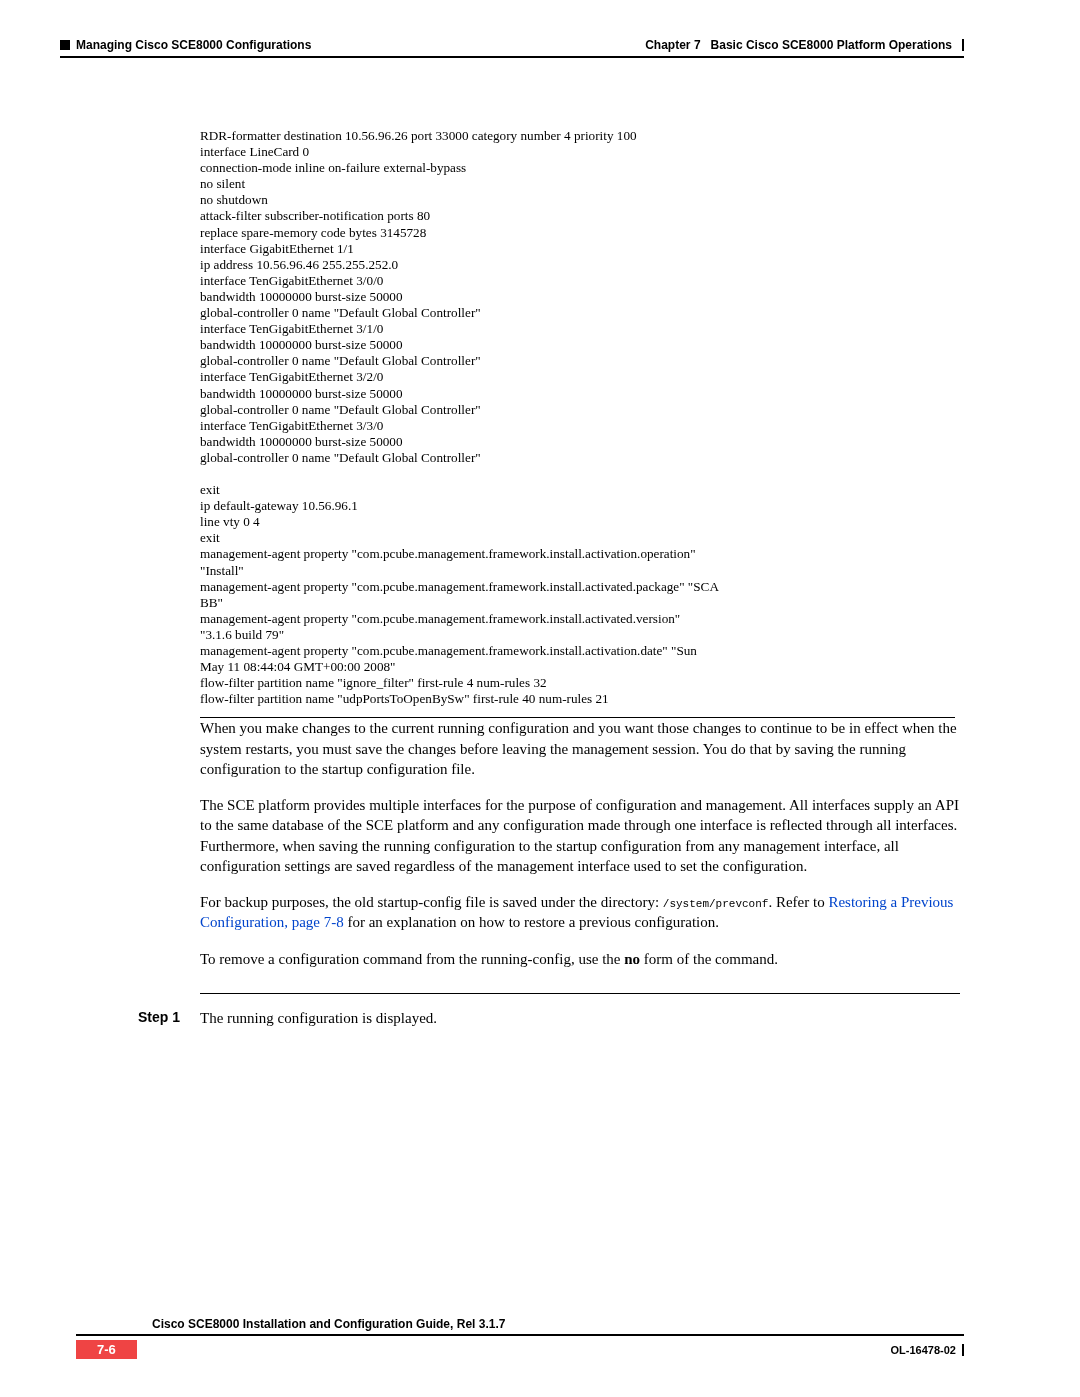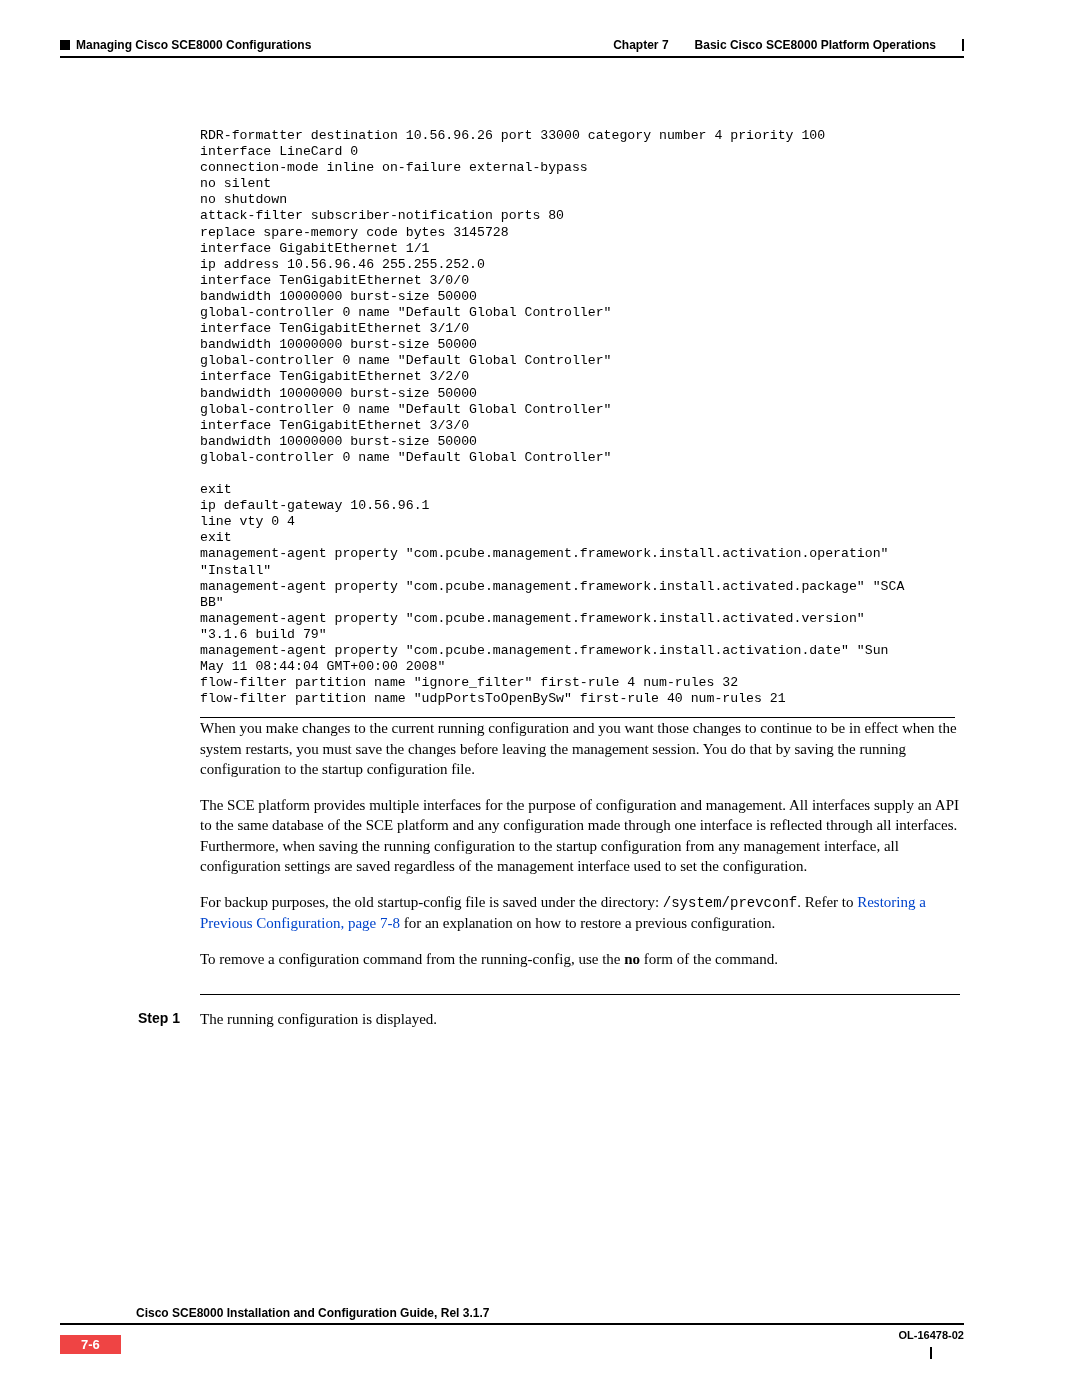--- a/index.html
+++ b/index.html
@@ -27,39 +27,39 @@
     margin-bottom: 4px;
   }
   .header-left {
     display: flex;
     align-items: center;
     gap: 6px;
   }
   .header-right {
     display: flex;
     align-items: center;
-    gap: 26px;
+    gap: 10px;
   }
   .header-square {
     width: 10px;
     height: 10px;
     background: #000;
   }
   .header-rule-v {
     width: 2px;
     height: 12px;
     background: #000;
   }
   .top-rule {
     height: 2px;
     background: #000;
     margin-top: 2px;
   }
   .code-block {
-    font-family: Liberation Mono, monospace;
+    font-family: Liberation Serif, serif;
     font-size: 13.2px;
     line-height: 1.22;
     white-space: pre;
     margin: 70px 0 0 140px;
     border-bottom: 1.5px solid #000;
     padding-bottom: 10px;
     width: 755px;
     overflow: hidden;
   }
   .section-heading {
@@ -70,21 +70,21 @@
     letter-spacing: -0.5px;
   }
   .body-para {
     font-size: 15px;
     line-height: 1.35;
     margin: 0 0 16px 140px;
     width: 760px;
   }
   .mono-inline {
     font-family: 'Courier New', Courier, monospace;
-    font-size: 14px;
+    font-size: 11px;
   }
   .link {
     color: #0044cc;
   }
   .hr-sep {
     margin: 24px 0 14px 140px;
     width: 760px;
     height: 1.5px;
     background: #000;
   }
@@ -101,21 +101,21 @@
     flex-shrink: 0;
     line-height: 1.4;
   }
   .step-body {
     font-size: 15px;
     line-height: 1.4;
     flex: 1;
   }
   .footer {
     position: absolute;
-    left: 60px;
+    left: 76px;
     right: 60px;
     bottom: 38px;
     font-family: Arial, Helvetica, sans-serif;
     font-size: 12px;
     font-weight: bold;
   }
   .footer-title {
     margin-left: 76px;
   }
   .footer-rule {
@@ -135,21 +135,20 @@
     padding: 2px 21px;
     font-family: Liberation Sans, sans-serif;
     font-weight: bold;
     font-size: 13px;
   }
   .footer-doc-id {
     display: flex;
     align-items: center;
     gap: 6px;
     font-size: 11px;
-    flex-direction: column;
   }
 </style>
 </head>
 <body>
 
 <div class="page">
 
   <div class="header">
     <div class="header-left">
       <div class="header-square"></div>

